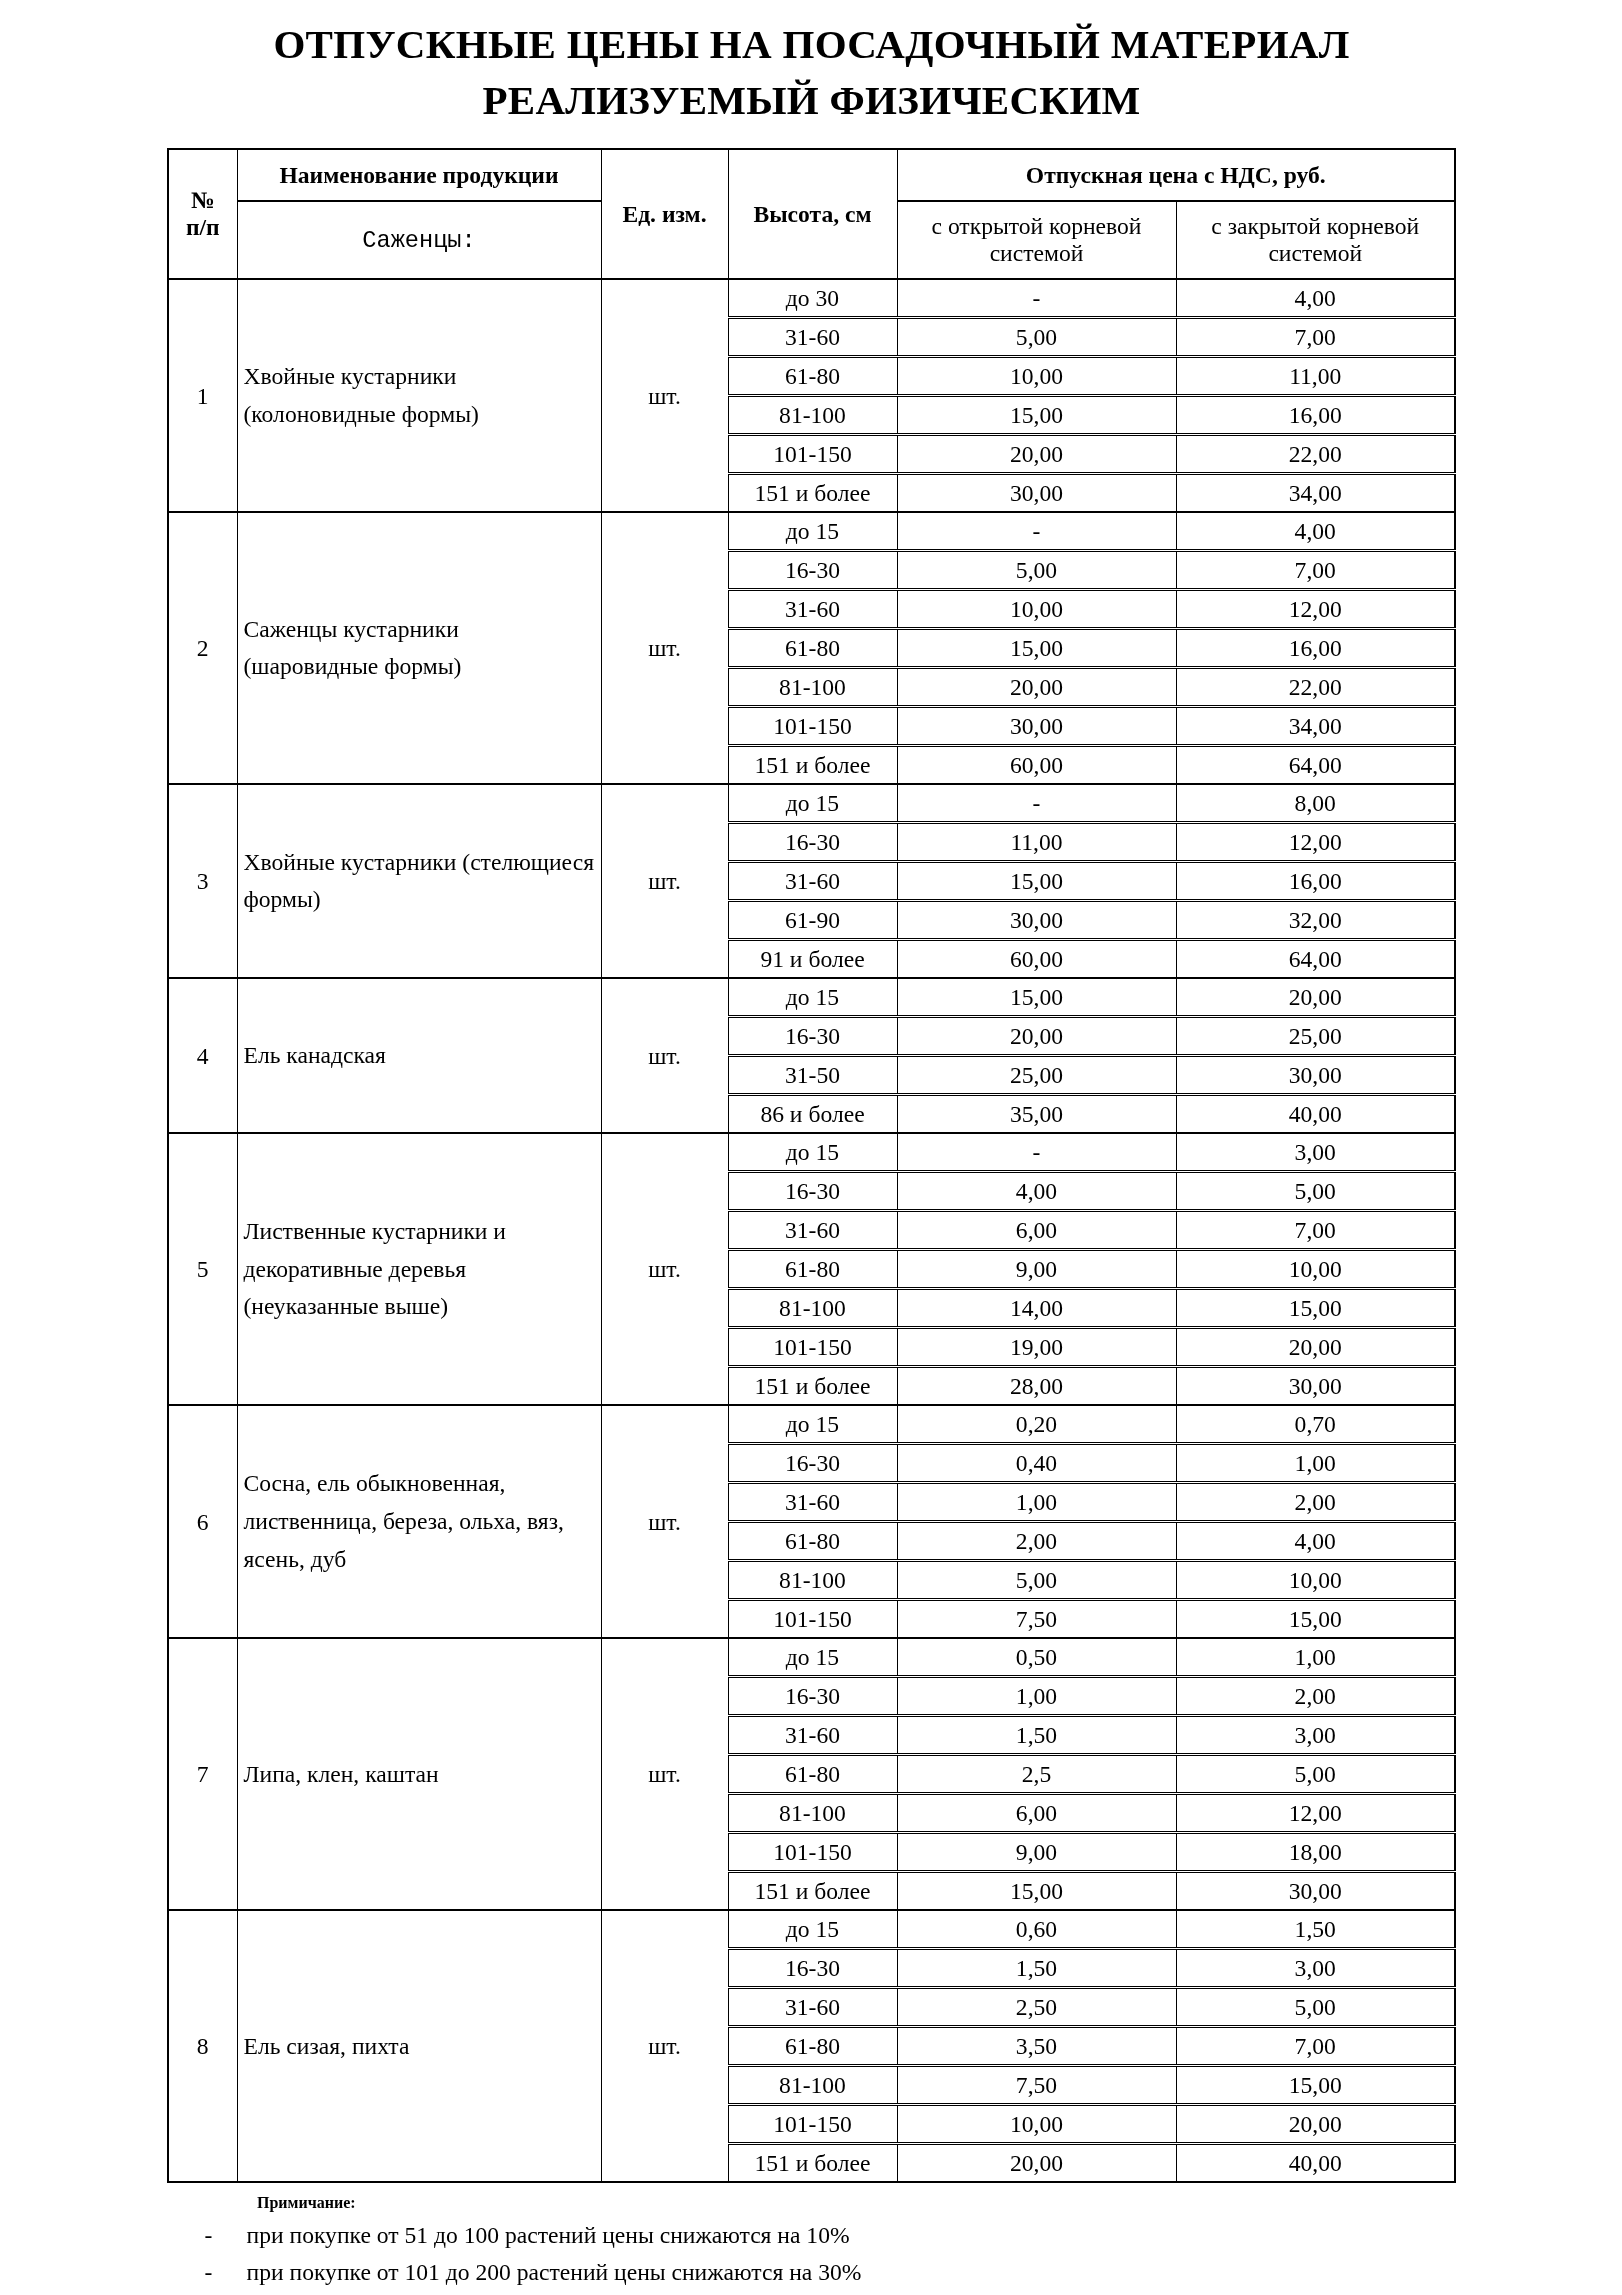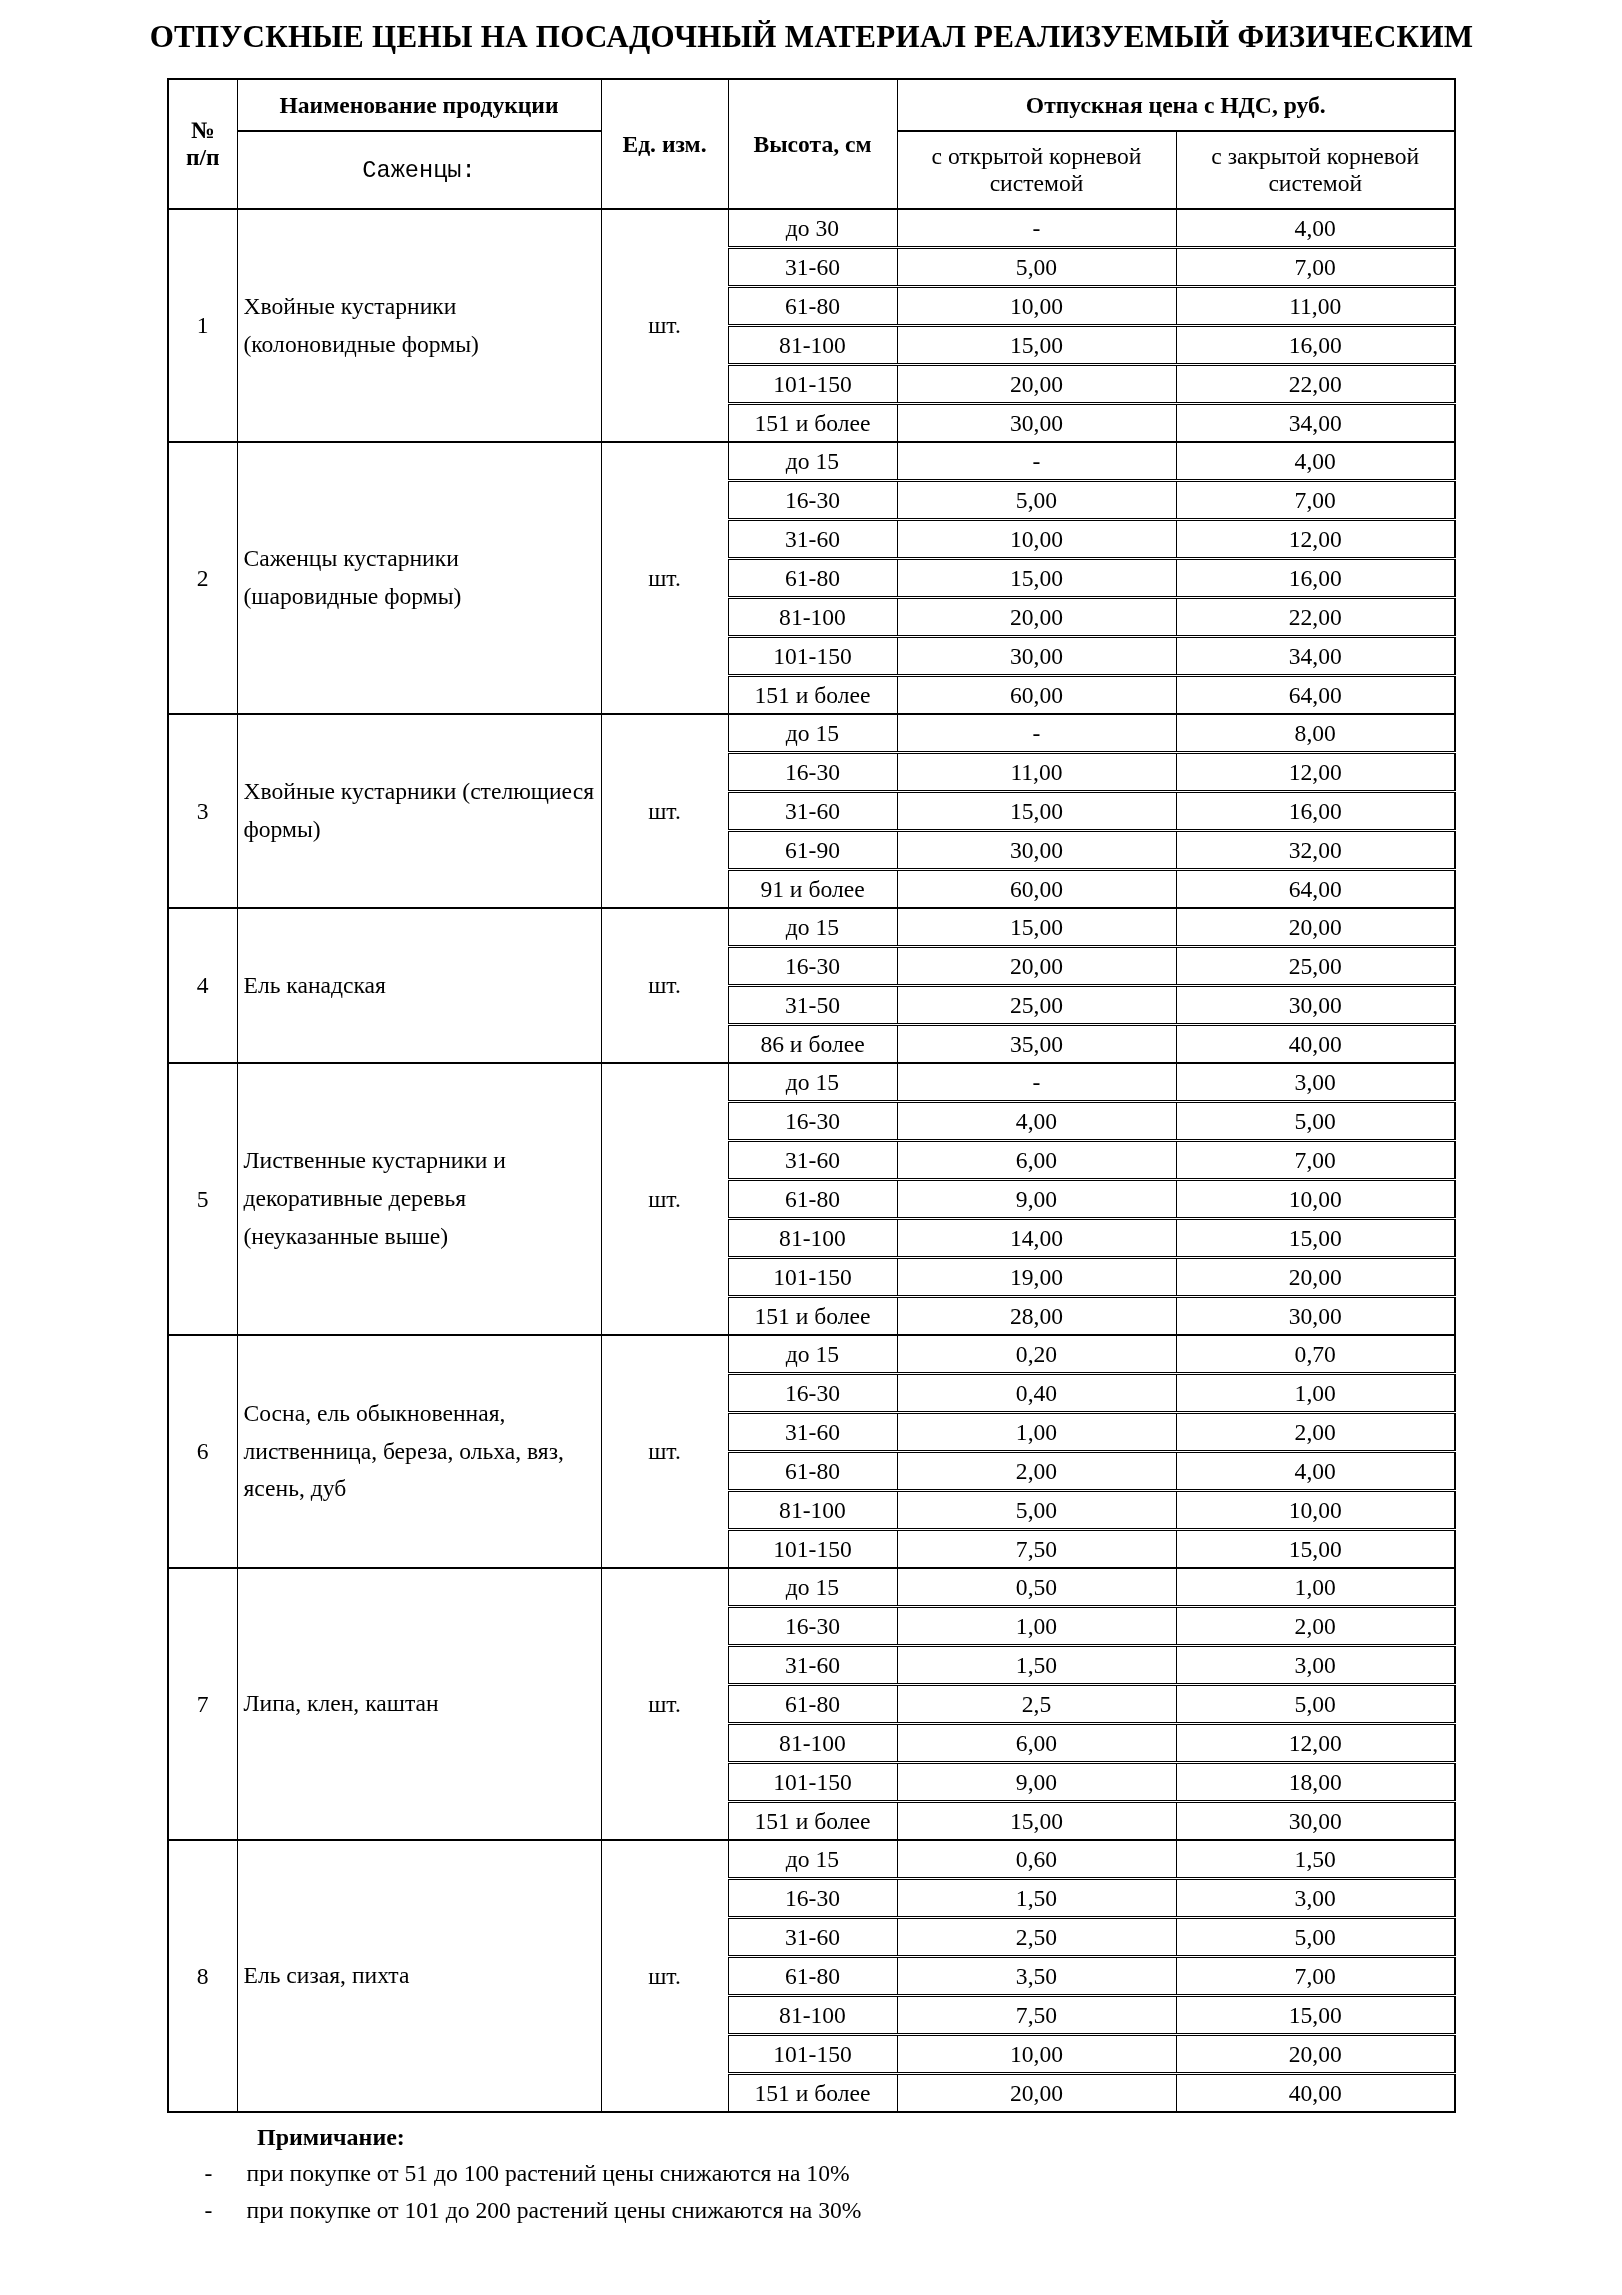--- a/index.html
+++ b/index.html
@@ -15,21 +15,21 @@
     color: #000000;
     font-family: "Liberation Serif", "DejaVu Serif", serif;
     overflow: hidden;
   }
   .doc-title {
     padding-top: 15.7px;
     margin: 0 auto;
     width: 1374px;
     text-align: center;
     font-weight: bold;
-    font-size: 31px;
+    font-size: 41px;
     line-height: 1.38;
     letter-spacing: 0.3px;
   }
   table.price-table {
     border-collapse: collapse;
     table-layout: fixed;
     margin: 19.6px auto 0 auto;
     border: 2.6px solid #000;
   }
   .price-table th, .price-table td {
@@ -56,21 +56,21 @@
     line-height: 1.6;
   }
   .price-table tbody tr:not(.group-start) td { border-top: 3.3px double #000; }
   .price-table tbody tr.group-start td { border-top: 2.6px solid #000; }
   .notes {
     margin: 10.5px 0 0 202px;
     font-size: 23.6px;
   }
   .notes-title {
     font-weight: bold;
-    font-size: 24px;
+    font-size: 16px;
     margin-left: 55px;
   }
   .note-line {
     display: flex;
     align-items: baseline;
     margin-top: 9.8px;
   }
   .note-dash {
     flex: 0 0 42px;
     text-align: left;

